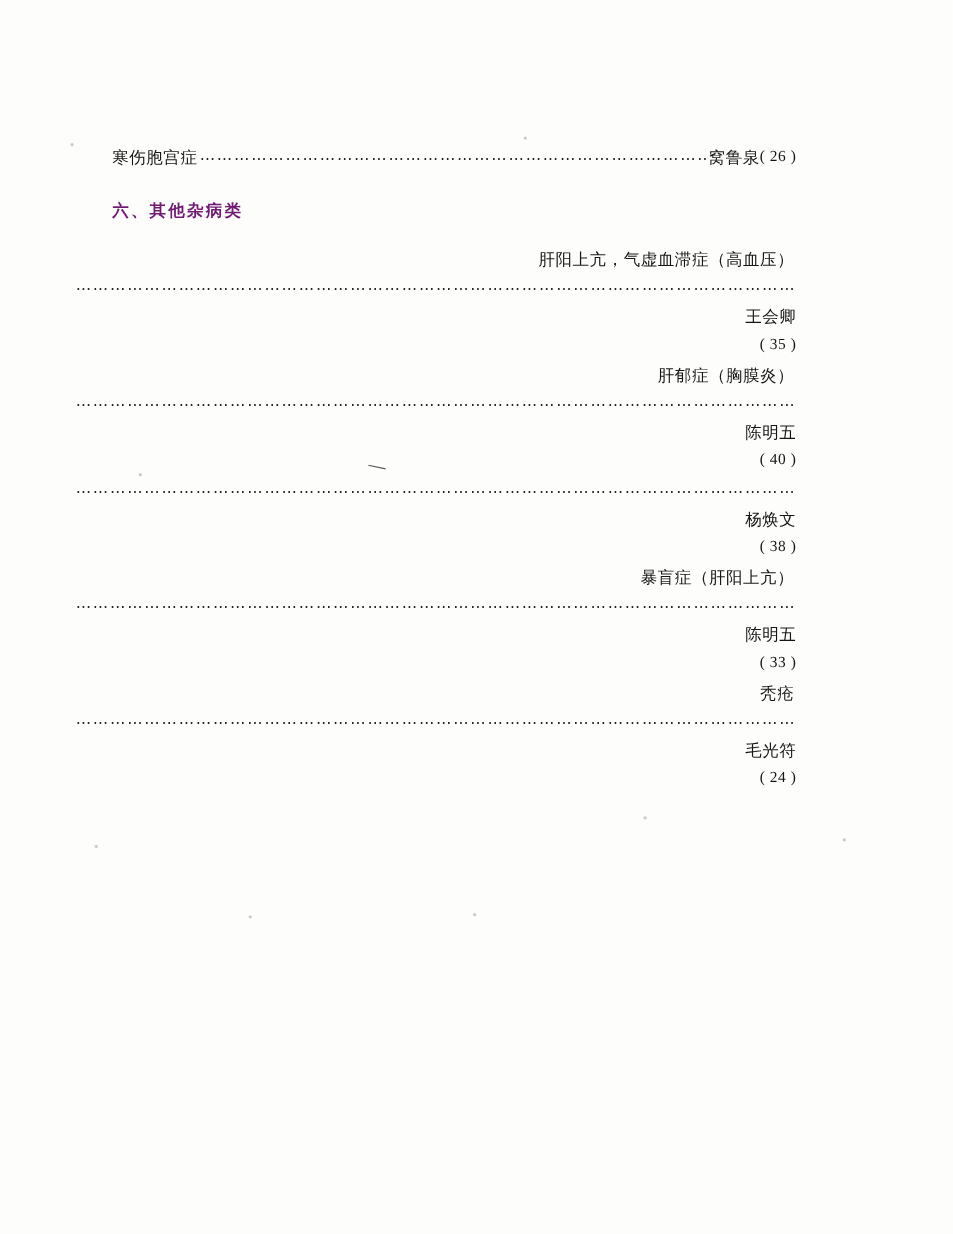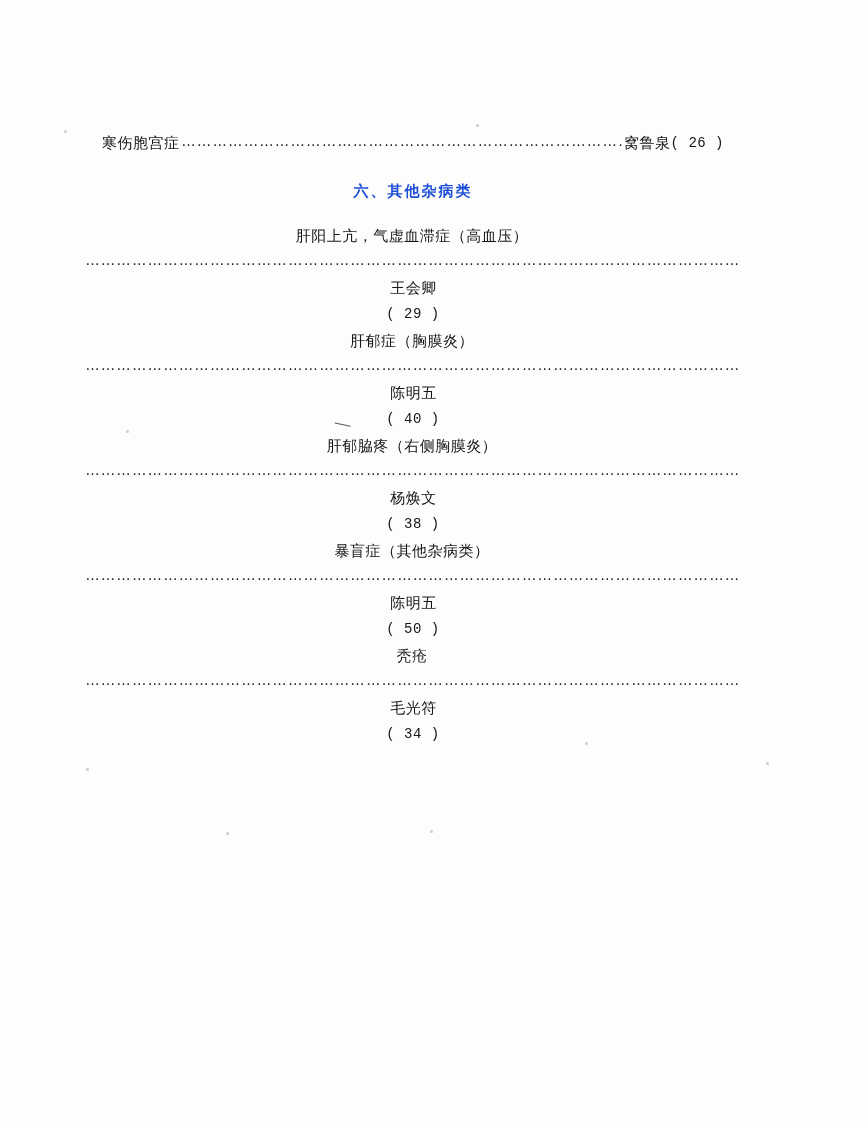--- a/index.html
+++ b/index.html
@@ -32,21 +32,21 @@
 
   .toc {
     position: absolute;
     left: 102px;
     top: 130px;
     width: 622px;
   }
 
   .entry {
     display: flex;
-    align-items: center;
+    align-items: flex-end;
     font-size: 15px;
     line-height: 26px;
     letter-spacing: .5px;
     color: #151515;
     white-space: nowrap;
   }
   .entry .title {
     flex: 0 0 auto;
     padding-right: 2px;
   }
@@ -57,32 +57,32 @@
     font-size: 14px;
     letter-spacing: 1.6px;
     transform: translateY(-2px);
   }
   .entry .author {
     flex: 0 0 auto;
     padding-left: 1px;
   }
   .entry .page-no {
     flex: 0 0 auto;
-    font-family: Liberation Mono, monospace;
+    font-family: Liberation Serif, serif;
     font-size: 14px;
     letter-spacing: .5px;
   }
 
   .section-head {
-    text-align: center;
+    text-align: left;
     font-size: 15px;
     font-weight: bold;
     letter-spacing: 2px;
     margin: 26px 0 22px 0;
-    color: #1d4ed8;
+    color: #701a75;
   }
 
   .group { margin-top: 0; }
   .group .entry { margin-bottom: 1px; flex-direction: column; }
 
   .stray-mark {
     position: absolute;
     left: 334px;
     top: 424px;
     width: 16px;
@@ -116,49 +116,48 @@
     </div>
 
     <div class="section-head">六、其他杂病类</div>
 
     <div class="group">
 
       <div class="entry">
         <span class="title">肝阳上亢，气虚血滞症（高血压）</span>
         <span class="leader">………………………………………………………………………………………………………………</span>
         <span class="author">王会卿</span>
-        <span class="page-no">( 29 )</span>
+        <span class="page-no">( 35 )</span>
       </div>
 
       <div class="entry">
         <span class="title">肝郁症（胸膜炎）</span>
         <span class="leader">………………………………………………………………………………………………………………</span>
         <span class="author">陈明五</span>
         <span class="page-no">( 40 )</span>
       </div>
 
       <div class="entry">
-        <span class="title">肝郁脇疼（右侧胸膜炎）</span>
         <span class="leader">………………………………………………………………………………………………………………</span>
         <span class="author">杨焕文</span>
         <span class="page-no">( 38 )</span>
       </div>
 
       <div class="entry">
-        <span class="title">暴盲症（其他杂病类）</span>
+        <span class="title">暴盲症（肝阳上亢）</span>
         <span class="leader">………………………………………………………………………………………………………………</span>
         <span class="author">陈明五</span>
-        <span class="page-no">( 50 )</span>
+        <span class="page-no">( 33 )</span>
       </div>
 
       <div class="entry">
         <span class="title">秃疮</span>
         <span class="leader">………………………………………………………………………………………………………………</span>
         <span class="author">毛光符</span>
-        <span class="page-no">( 34 )</span>
+        <span class="page-no">( 24 )</span>
       </div>
 
     </div>
   </div>
 
   <div class="stray-mark"></div>
 
 </div>
 
 </body></html>

